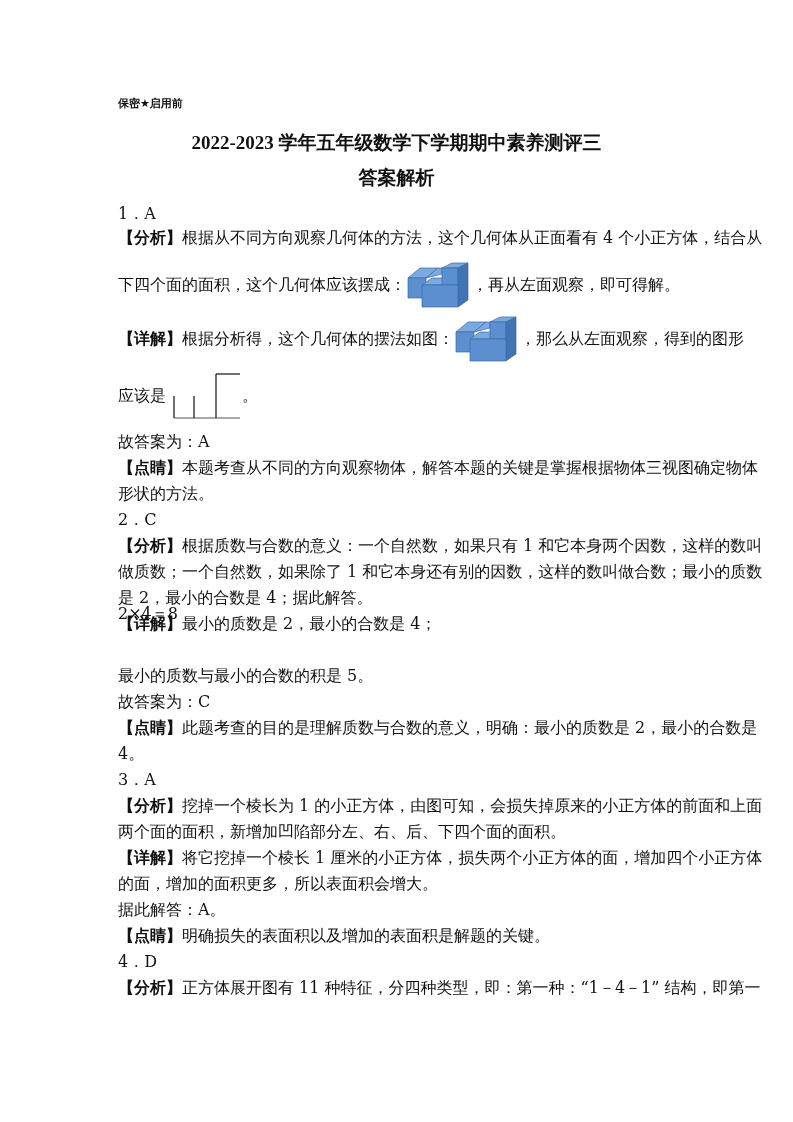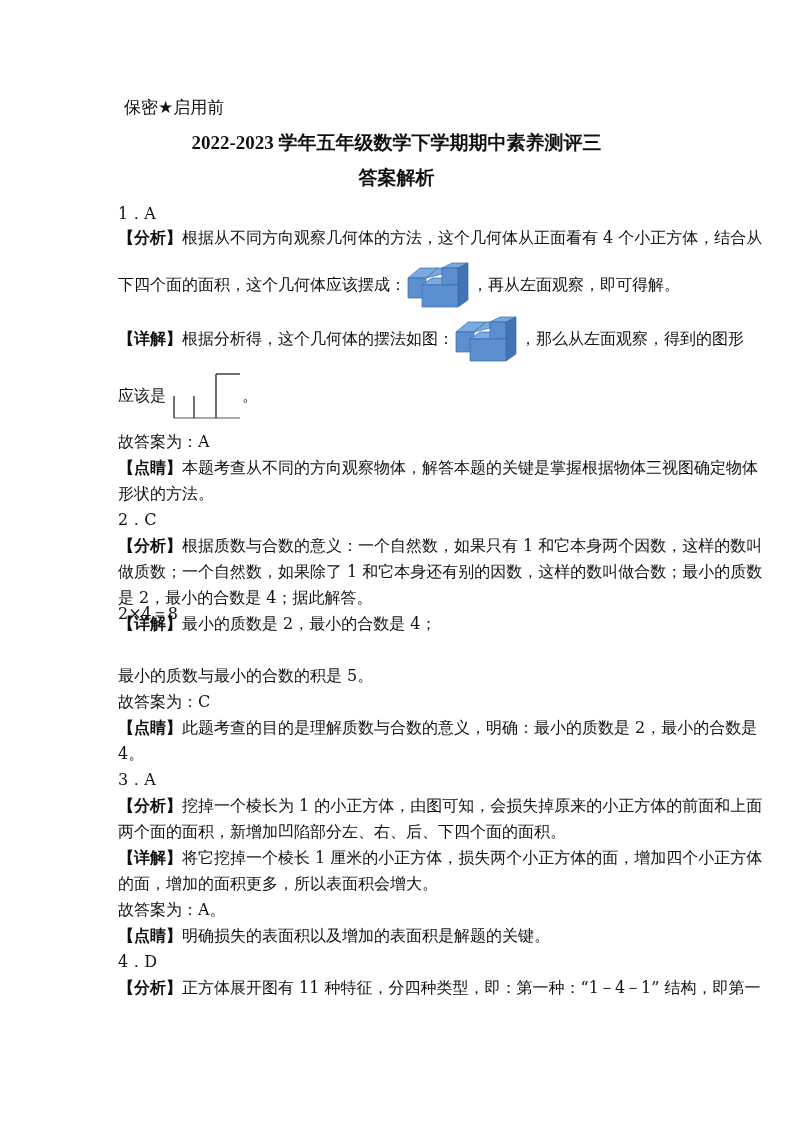--- a/index.html
+++ b/index.html
@@ -1,20 +1,20 @@
 <!DOCTYPE html>
 <html><head>
   <meta charset="utf-8">
   <style>
     html, body { margin: 0; padding: 0; background: #ffffff; }
     body { width: 793px; height: 1122px; position: relative; overflow: hidden;
       font-family: "DejaVu Serif", "Liberation Serif", serif; color: #111; }
     .page { position: absolute; left: 0; top: 0; width: 793px; height: 1122px; }
-    .secret { position: absolute; left: 124px; top: 96px; font-family: "DejaVu Sans", "Liberation Sans", sans-serif;
-      font-size: 17px; font-weight: normal; letter-spacing: 0px; }
+    .secret { position: absolute; left: 118px; top: 96px; font-family: "DejaVu Sans", "Liberation Sans", sans-serif;
+      font-size: 11px; font-weight: bold; letter-spacing: 0px; }
     .title { position: absolute; left: 0; width: 793px; text-align: center; font-weight: bold;
       font-family: "Liberation Serif", "DejaVu Serif", serif; font-size: 19px; }
     .title.t1 { top: 130px; }
     .title.t2 { top: 165px; }
     .line { position: absolute; left: 118px; font-size: 16px; white-space: nowrap; line-height: 16px; }
     .line .br { font-weight: bold; }
     .fig { display: inline-block; vertical-align: middle; }
   </style>
 </head>
 <body>
@@ -75,18 +75,18 @@
   <div class="line" style="top:668px"><span>最小的质数与最小的合数的积是 5。</span></div>
   <div class="line" style="top:694px"><span>故答案为：C</span></div>
   <div class="line" style="top:720px"><span class="br">【点睛】</span><span>此题考查的目的是理解质数与合数的意义，明确：最小的质数是 2，最小的合数是</span></div>
   <div class="line" style="top:746px"><span>4。</span></div>
 
   <div class="line" style="top:772px"><span>3．A</span></div>
   <div class="line" style="top:798px"><span class="br">【分析】</span><span>挖掉一个棱长为 1 的小正方体，由图可知，会损失掉原来的小正方体的前面和上面</span></div>
   <div class="line" style="top:824px"><span>两个面的面积，新增加凹陷部分左、右、后、下四个面的面积。</span></div>
   <div class="line" style="top:850px"><span class="br">【详解】</span><span>将它挖掉一个棱长 1 厘米的小正方体，损失两个小正方体的面，增加四个小正方体</span></div>
   <div class="line" style="top:876px"><span>的面，增加的面积更多，所以表面积会增大。</span></div>
-  <div class="line" style="top:902px"><span>故答案为：A。</span></div>
+  <div class="line" style="top:902px"><span>据此解答：A。</span></div>
   <div class="line" style="top:928px"><span class="br">【点睛】</span><span>明确损失的表面积以及增加的表面积是解题的关键。</span></div>
 
   <div class="line" style="top:954px"><span>4．D</span></div>
   <div class="line" style="top:980px"><span class="br">【分析】</span><span>正方体展开图有 11 种特征，分四种类型，即：第一种：“1－4－1” 结构，即第一</span></div>
 </div>
 
 </body></html>

